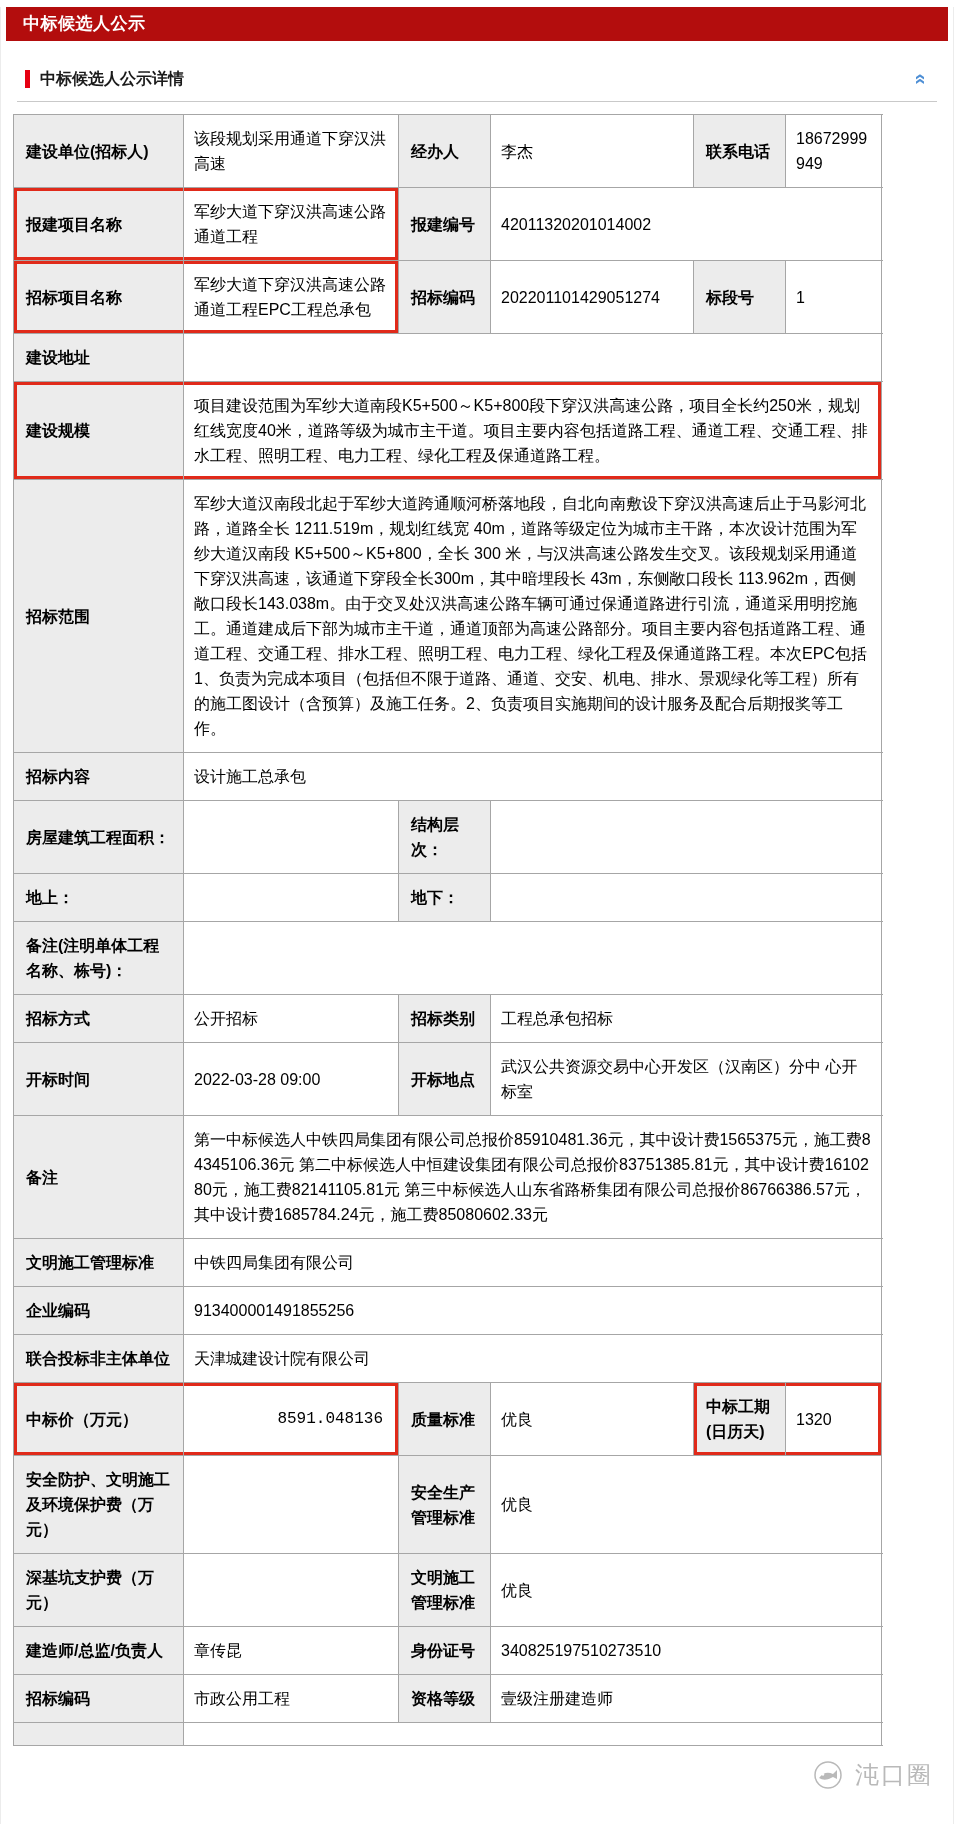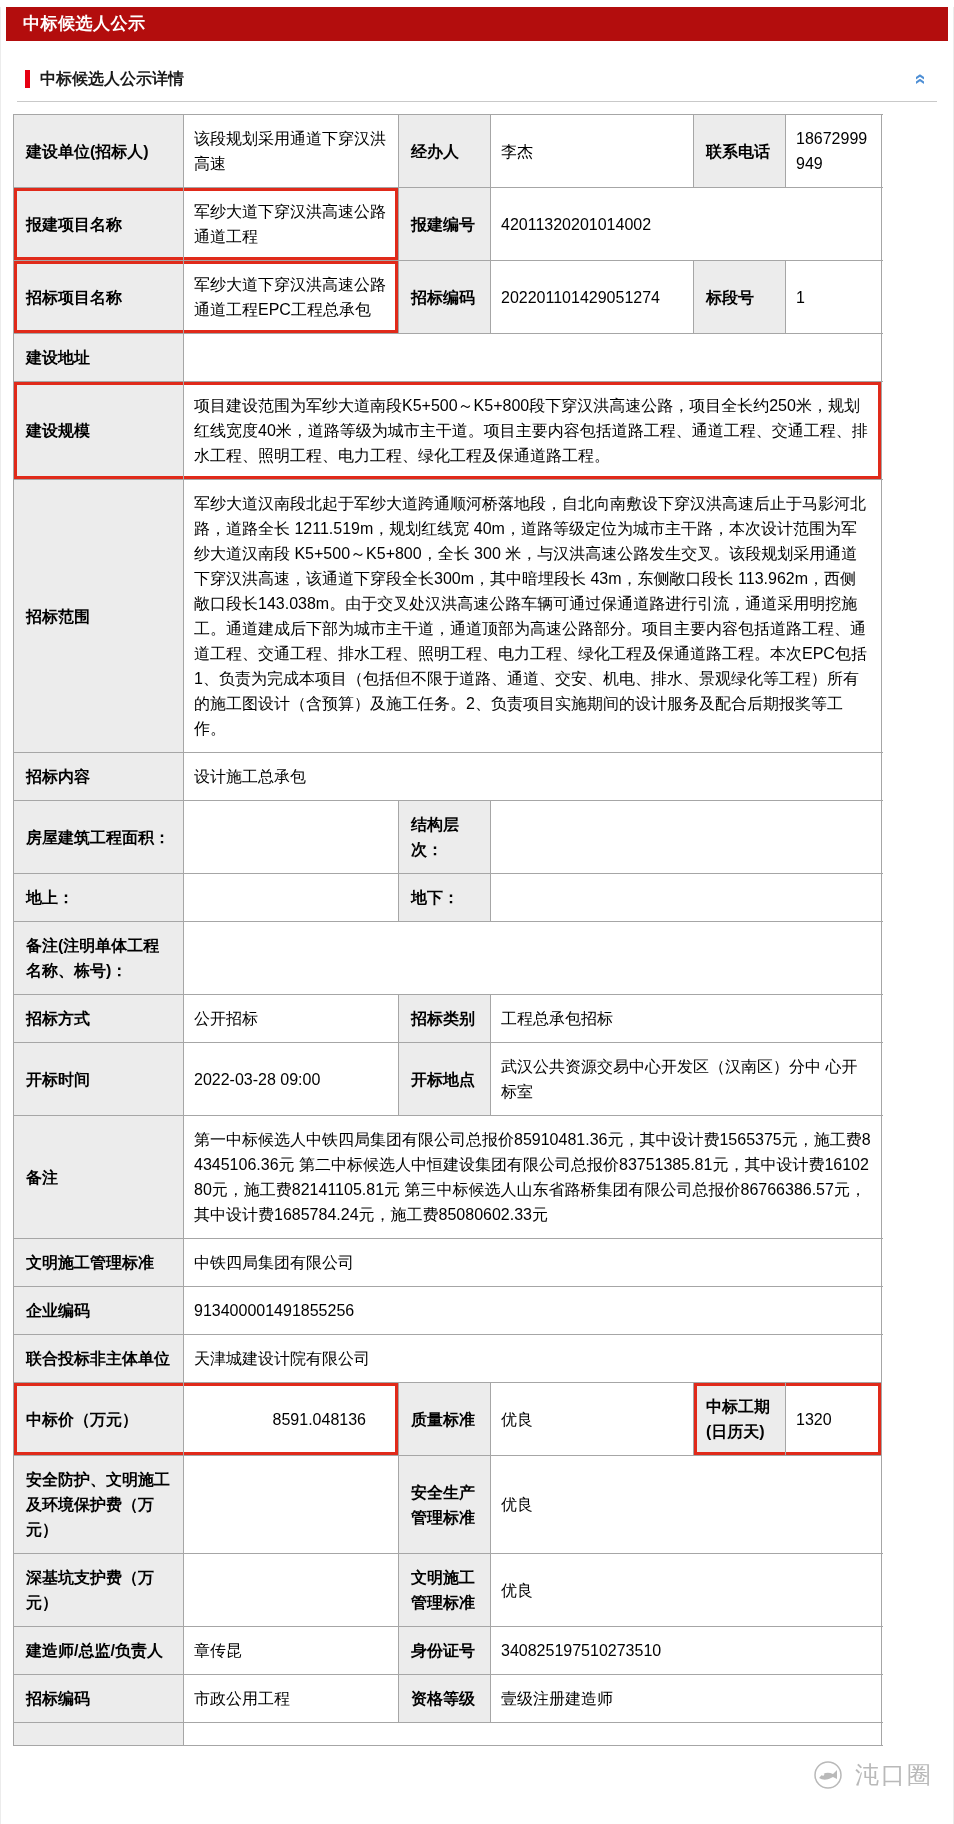--- a/index.html
+++ b/index.html
@@ -38,21 +38,21 @@
   td {
     border: 1px solid #a6a6a6;
     font-size: 16px; line-height: 25px;
     padding: 11px 10px;
     vertical-align: middle;
     word-break: break-all;
     color: #000;
   }
   td.lab { background: #ececec; font-weight: bold; padding-left: 12px; }
   td.val { background: #ffffff; }
-  td.ar  { text-align: right; padding-right: 32px; }
+  td.ar  { text-align: right; padding-right: 15px; font-family: Liberation Mono, monospace; }
   .rb-start { box-shadow: inset 3px 0 0 0 #e02a1a, inset 0 3px 0 0 #e02a1a, inset 0 -3px 0 0 #e02a1a; }
   .rb-end   { box-shadow: inset -3px 0 0 0 #e02a1a, inset 0 3px 0 0 #e02a1a, inset 0 -3px 0 0 #e02a1a; }
   .watermark {
     position: absolute; right: 20px; bottom: 40px;
     display: flex; align-items: center; gap: 12px;
     color: #b9b9b9; font-size: 24px; letter-spacing: 2px;
     pointer-events: none;
   }
 </style>
 </head>

